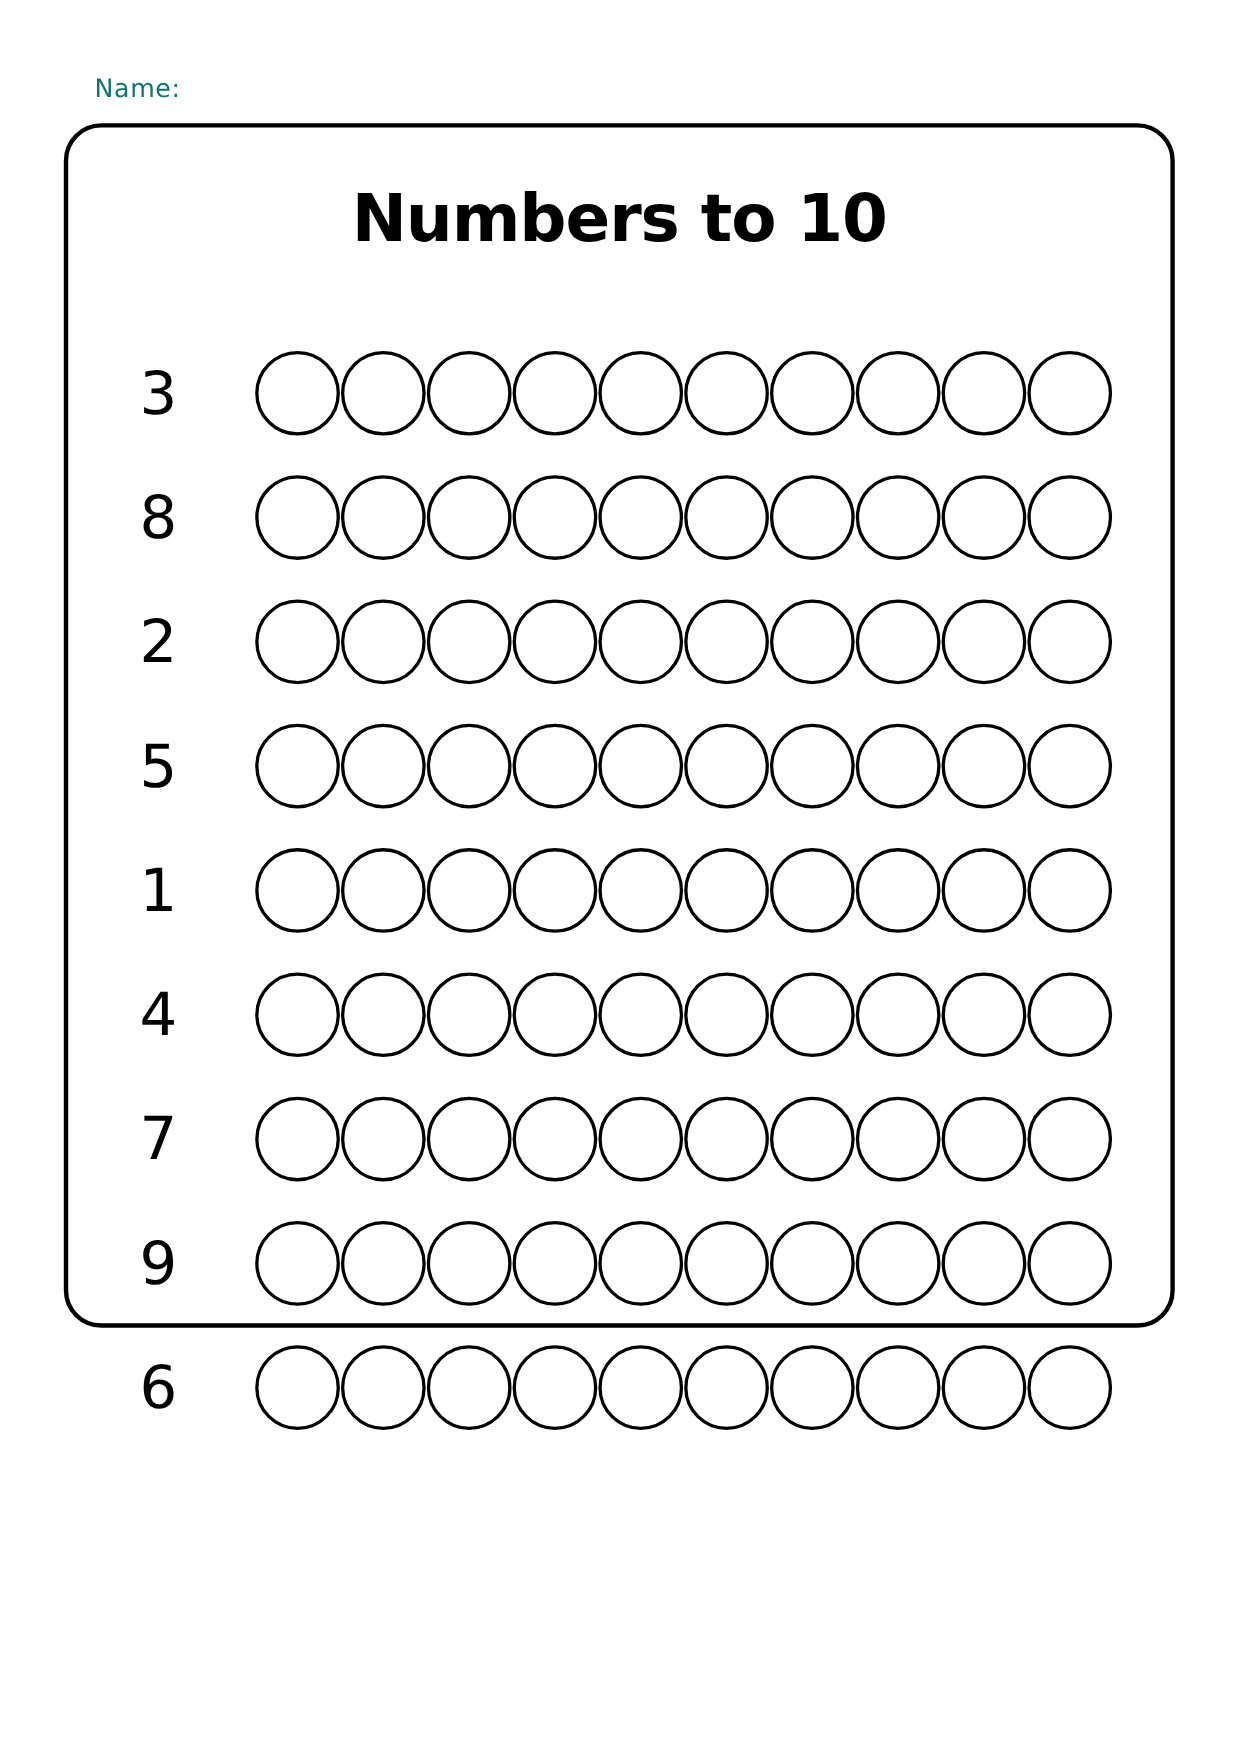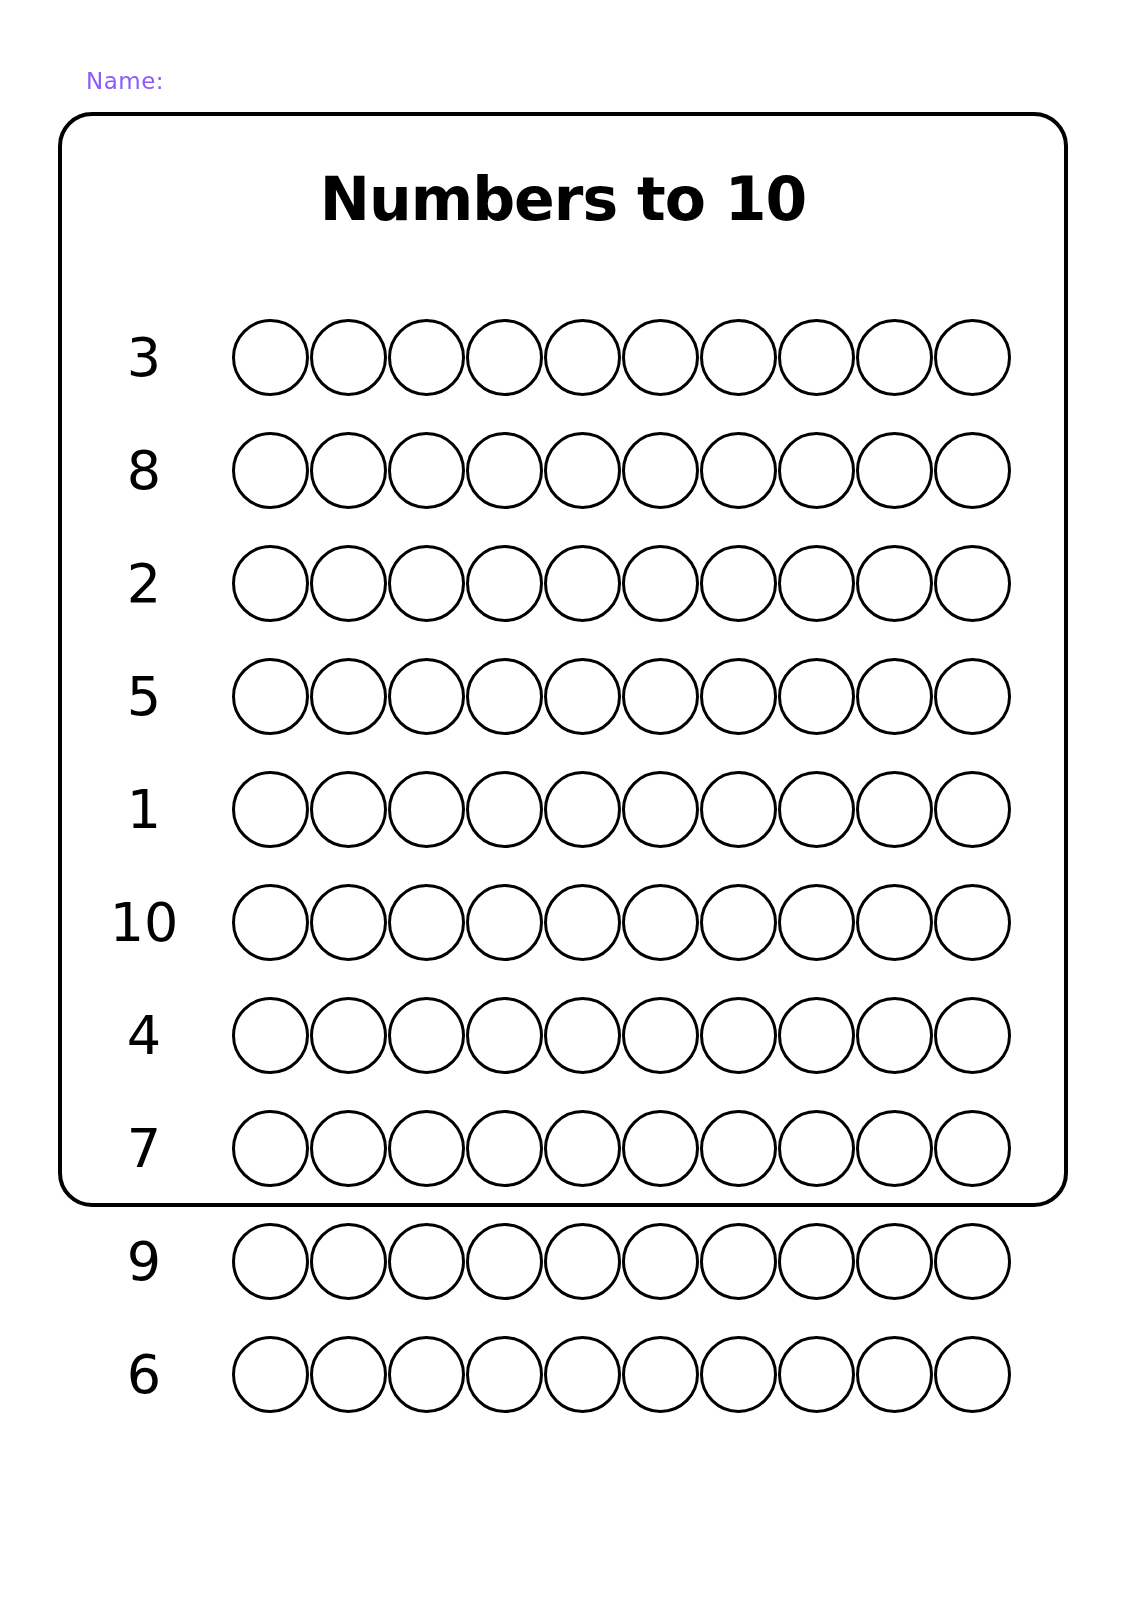--- a/index.html
+++ b/index.html
@@ -20,21 +20,21 @@
     position: absolute;
     inset: 0;
   }
 
   .name-line {
     position: absolute;
     left: 86px;
     top: 68px;
     font-size: 23px;
     letter-spacing: 0.5px;
-    color: #8b5cf6;
+    color: #0f766e;
     font-family: "DejaVu Sans", sans-serif;
   }
 
   .frame {
     position: absolute;
     left: 58px;
     top: 112px;
     width: 1010px;
     height: 1095px;
     border: 4px solid #000000;
@@ -187,35 +187,20 @@
             <div class="circle"></div>
             <div class="circle"></div>
             <div class="circle"></div>
             <div class="circle"></div>
             <div class="circle"></div>
             <div class="circle"></div>
             <div class="circle"></div>
           </div>
         </div>
         <div class="row">
-          <div class="row-number">10</div>
-          <div class="circles">
-            <div class="circle"></div>
-            <div class="circle"></div>
-            <div class="circle"></div>
-            <div class="circle"></div>
-            <div class="circle"></div>
-            <div class="circle"></div>
-            <div class="circle"></div>
-            <div class="circle"></div>
-            <div class="circle"></div>
-            <div class="circle"></div>
-          </div>
-        </div>
-        <div class="row">
           <div class="row-number">4</div>
           <div class="circles">
             <div class="circle"></div>
             <div class="circle"></div>
             <div class="circle"></div>
             <div class="circle"></div>
             <div class="circle"></div>
             <div class="circle"></div>
             <div class="circle"></div>
             <div class="circle"></div>

